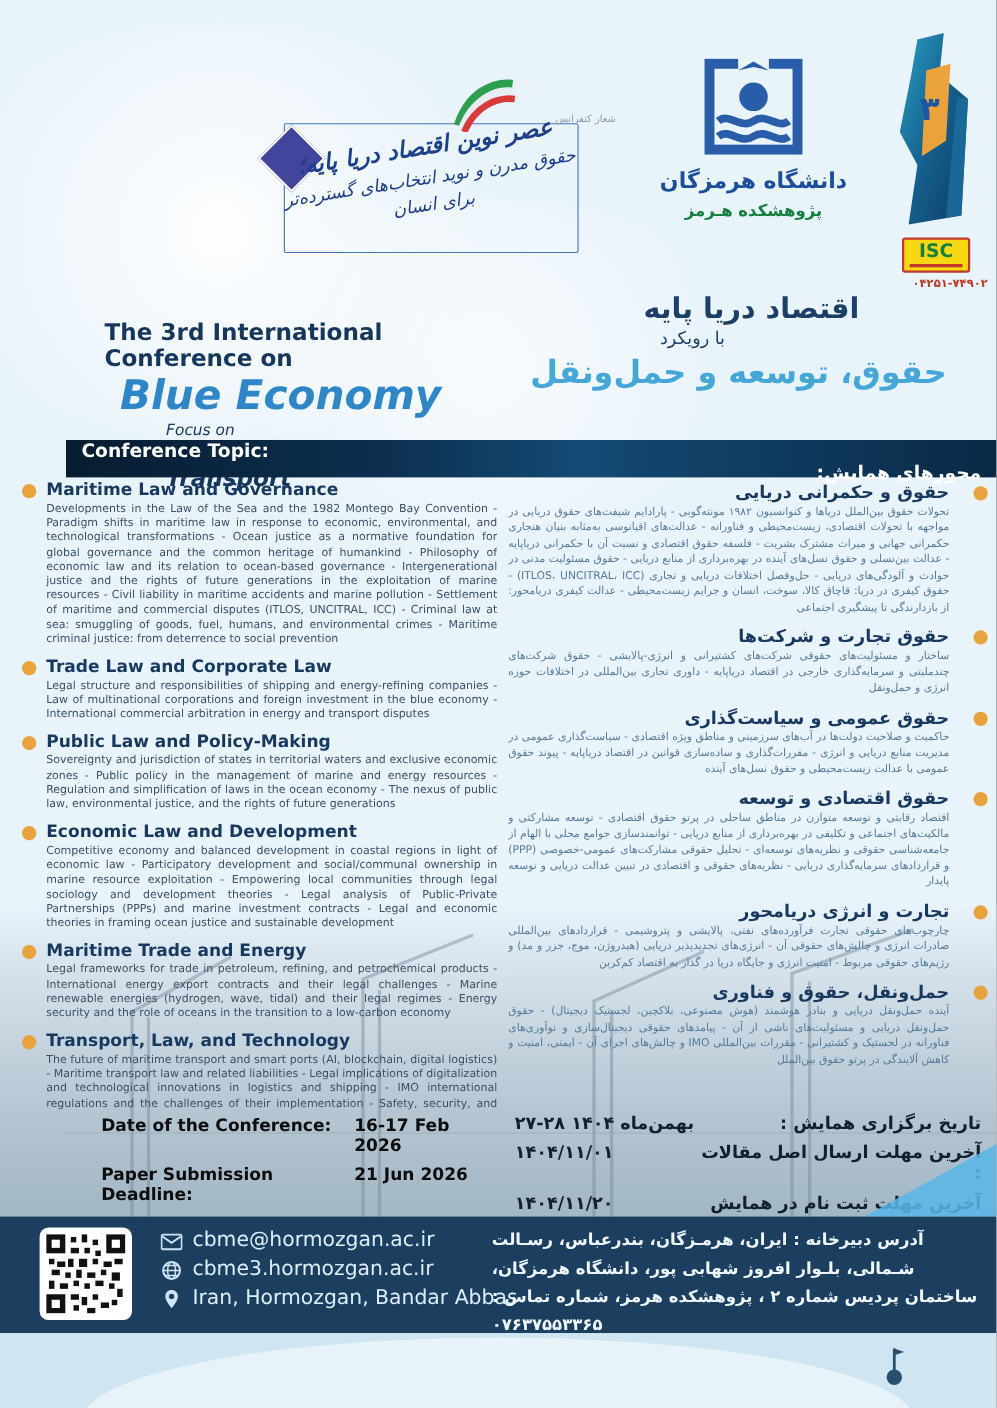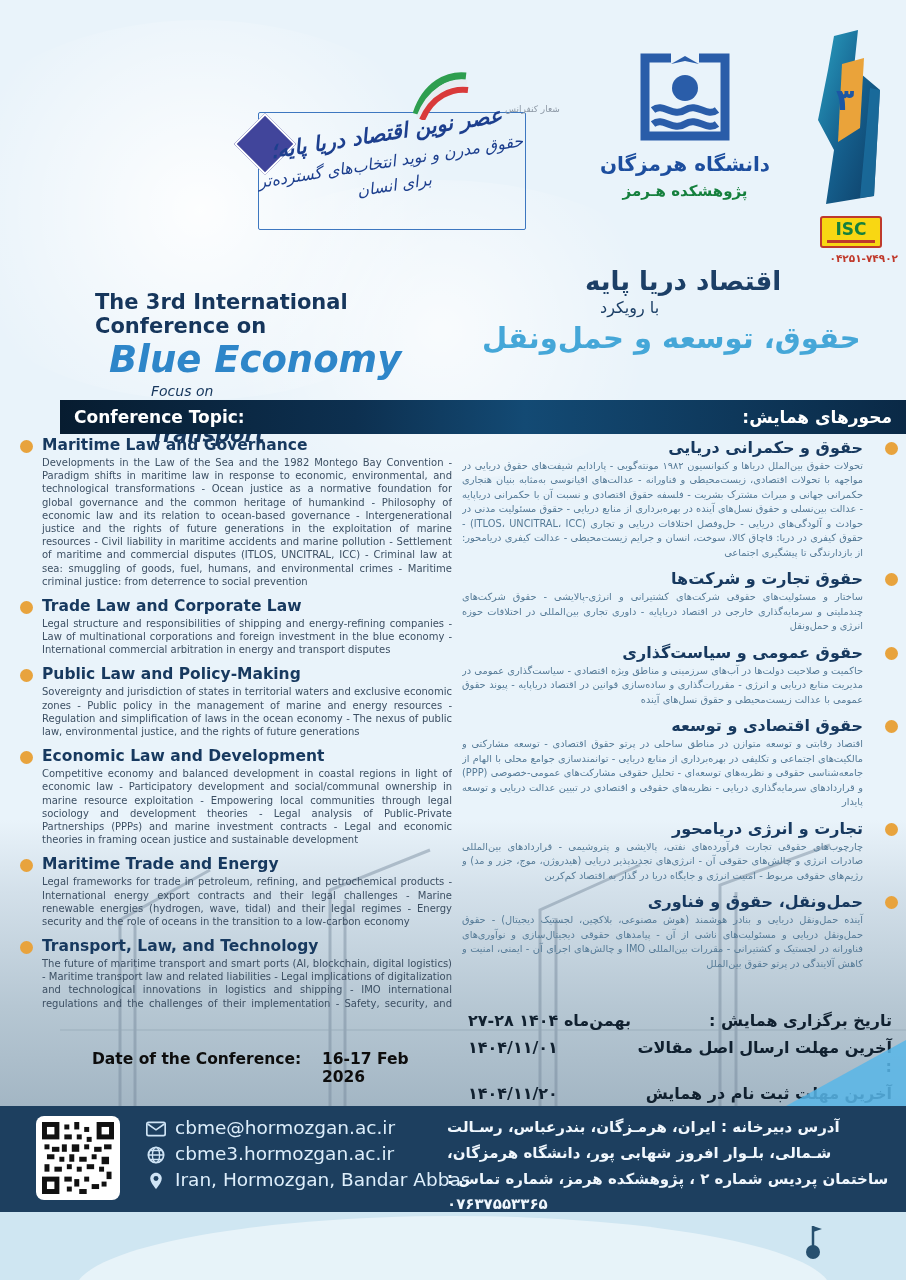--- a/index.html
+++ b/index.html
@@ -72,41 +72,41 @@
   .title-fa{position:absolute;left:480px;top:262px;width:415px;direction:rtl;text-align:right;color:#1c3f66;}
   .title-fa .f1{font-size:25px;padding-left:60px;text-align:left;}
   .title-fa .f2{font-size:26px;font-weight:bold;padding-left:105px;text-align:left;margin-top:4px;}
   .title-fa .f3{font-size:16px;padding-left:120px;text-align:left;margin-top:2px;}
   .title-fa .f4{font-size:29px;font-weight:bold;color:#45a7d8;margin-top:4px;text-align:left;padding-left:2px;white-space:nowrap;}
 
   
   .topic-bar{
     position:absolute;left:60px;top:400px;width:846px;height:34px;
     background:linear-gradient(90deg,#071c30 0%,#0d3050 35%,#134a74 55%,#0a2946 100%);
-    display:flex;align-items:center;justify-content:space-between;
-    padding:0 14px;color:#fff;font-weight:bold;
+    display:flex;justify-content:space-between;
+    padding:0 14px;color:#fff;font-weight:bold;flex-direction:column;
   }
   .topic-bar .tb-en{font-size:17px;}
   .topic-bar .tb-fa{font-size:17px;direction:rtl;margin-left:37px;}
 
   
   .col-en{position:absolute;left:20px;top:436px;width:432px;height:575px;overflow:hidden;}
   .col-fa{position:absolute;left:462px;top:438px;width:436px;height:572px;overflow:hidden;direction:rtl;}
   .topic{display:flex;margin-bottom:9px;}
   .bullet{flex:0 0 13px;width:13px;height:13px;border-radius:50%;background:#e8a33d;margin-top:4px;}
   .topic .tc{margin-left:9px;flex:1;}
   .col-fa .topic .tc{margin-left:0;margin-right:22px;}
   .topic h3{font-size:15.5px;color:#17395f;margin-bottom:2px;}
   .col-fa .topic h3{font-size:16px;}
   .topic p{font-size:10px;line-height:1.32;color:#3c4f63;text-align:justify;}
   .col-fa .topic p{font-size:9.8px;line-height:1.48;color:#567b97;}
 
   
   .dates-en{position:absolute;left:92px;top:1014px;width:360px;}
-  .dates-en .drow{display:flex;margin-bottom:9px;font-weight:bold;color:#0d0d0d;font-size:15.5px;margin-top:36px;}
+  .dates-en .drow{display:flex;margin-bottom:9px;font-weight:bold;color:#0d0d0d;font-size:15.5px;}
   .dates-en .dlabel{flex:0 0 230px;}
   .dates-en .dval{flex:1;}
   .dates-fa{position:absolute;left:468px;top:1011px;width:424px;direction:rtl;}
   .dates-fa .drow{display:flex;margin-bottom:8px;font-weight:bold;color:#10202f;font-size:16px;}
   .dates-fa .dlabel{flex:0 0 258px;}
   .dates-fa .dval{flex:1;direction:ltr;unicode-bidi:embed;text-align:left;}
 
   
   .footer{
     position:absolute;left:0;top:1106px;width:906px;height:106px;

